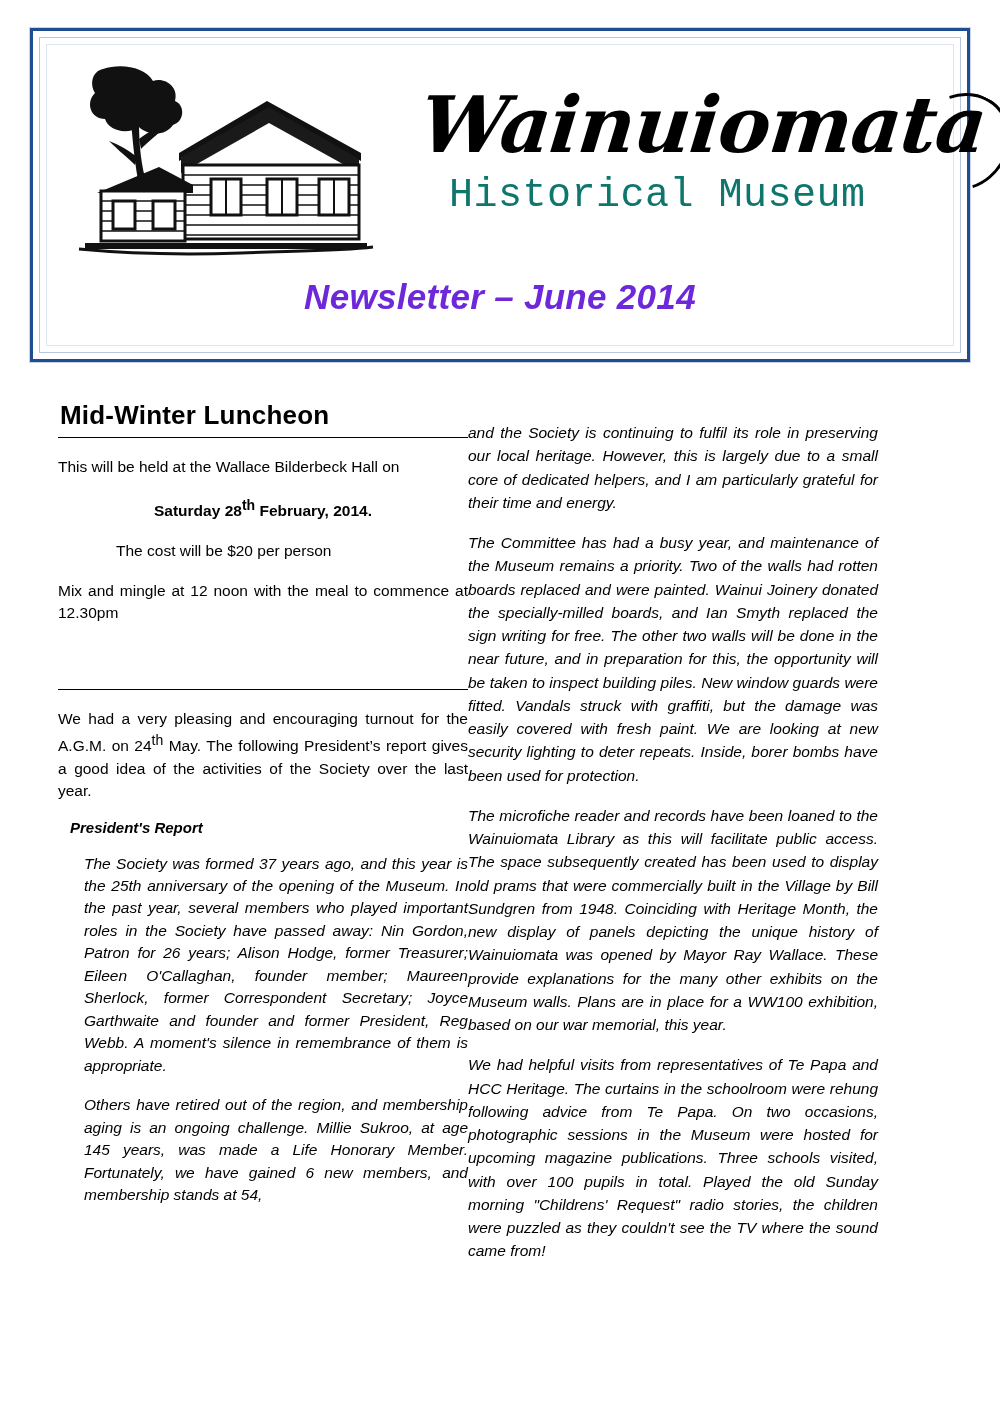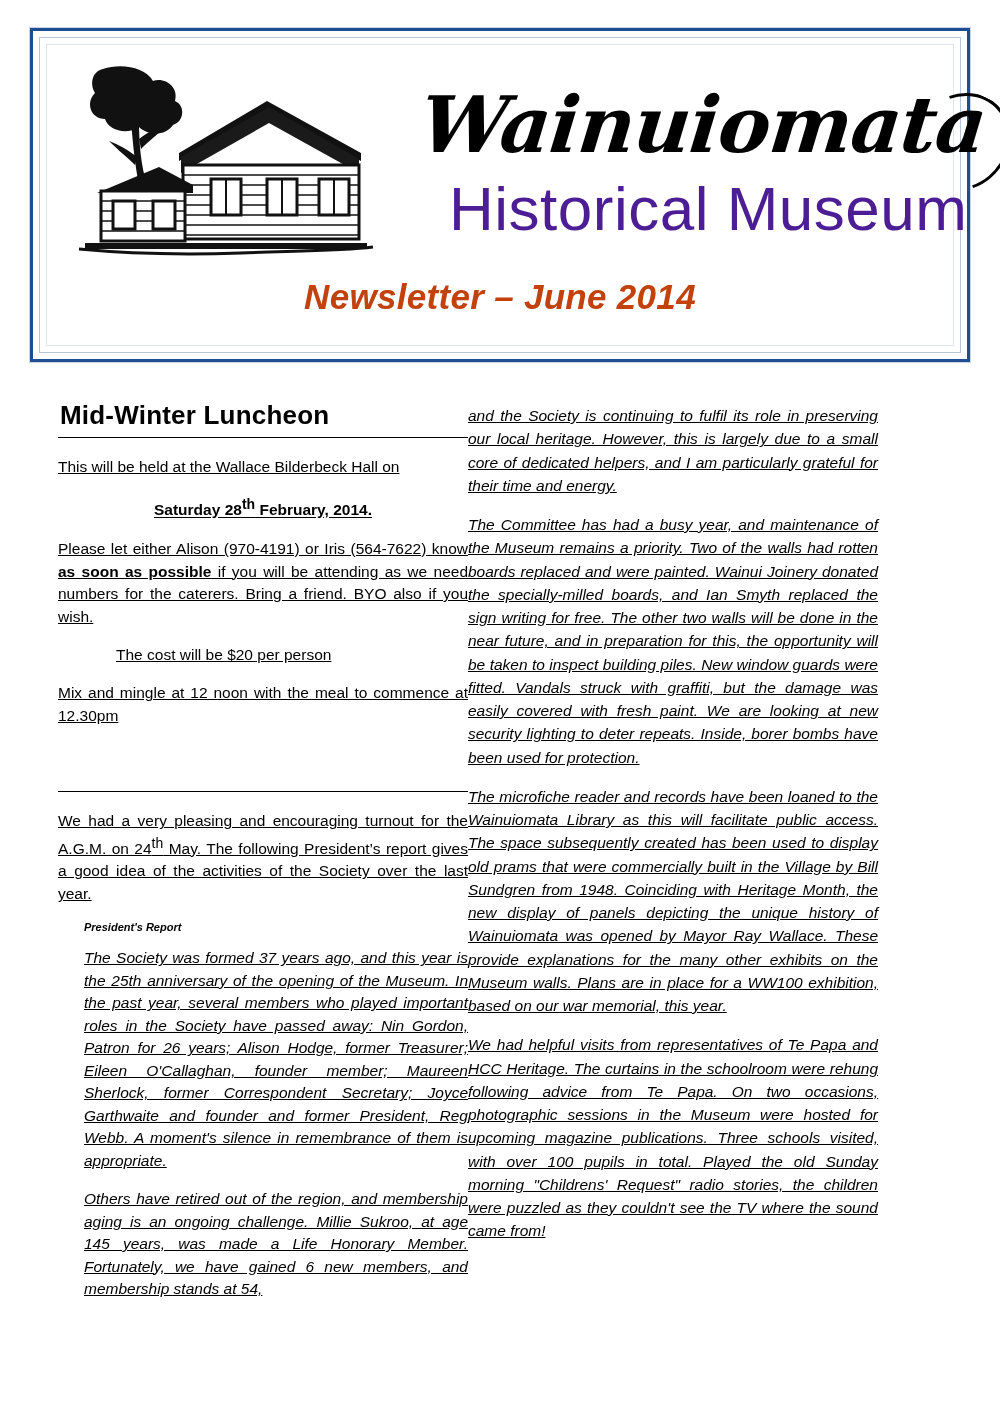--- a/index.html
+++ b/index.html
@@ -67,36 +67,36 @@
     top: 14px;
     width: 92px;
     height: 92px;
     border: 3px solid #000;
     border-radius: 50%;
     border-left-color: transparent;
     border-bottom-color: transparent;
     transform: rotate(25deg);
   }
   .sub-name {
-    font-family: Liberation Sans, sans-serif;
-    font-size: 62px;
+    font-family: Liberation Mono, monospace;
+    font-size: 40px;
     letter-spacing: 0.5px;
-    color: #4c1d95;
+    color: #0f766e;
     position: absolute;
     left: 58px;
     top: 118px;
     white-space: nowrap;
   }
   .newsletter-line {
     text-align: center;
     font-family: "Liberation Sans", sans-serif;
     font-style: italic;
     font-weight: 700;
     font-size: 35px;
-    color: #c2410c;
+    color: #6d28d9;
     padding: 4px 0 14px 0;
     letter-spacing: 0.3px;
   }
 
   
   .content {
     display: flex;
     margin: 38px 58px 0 58px;
   }
   .col {
@@ -113,39 +113,38 @@
     padding: 0 0 0 2px;
     letter-spacing: 0.2px;
   }
   .rule {
     border-bottom: 1.5px solid #000;
     margin: 0 0 18px 0;
   }
   .section-gap { height: 48px; }
 
   p {
-    margin: 0 0 16px 0;
+    margin: 17px 0 16px 0;
     font-size: 15.5px;
     line-height: 1.45;
     text-align: justify;
-    text-decoration: underline;
   }
   .left p { font-family: "Liberation Sans", sans-serif; }
   .centered { text-align: center; }
   .bold { font-weight: 700; }
   .ul-bold { font-weight: 700; text-decoration: underline; }
   sup { font-size: 14px; vertical-align: super; }
 
   .indent { text-indent: 58px; text-align: left; }
 
   .italic-head {
     font-style: italic;
     font-weight: 700;
-    font-size: 11px;
-    margin: 0 0 14px 26px;
+    font-size: 15px;
+    margin: 0 0 14px 12px;
   }
   .ital {
     font-style: italic;
     margin-left: 26px;
     width: 384px;
   }
   .col-right p {
     font-style: italic;
     font-size: 15.5px;
     line-height: 1.5;
@@ -223,21 +222,20 @@
 
     <h2 class="section">Mid-Winter Luncheon</h2>
     <div class="rule"></div>
 
     <p>This will be held at the Wallace Bilderbeck Hall on</p>
 
     <p class="centered bold">
       <span>Saturday 28</span><sup>th</sup><span> February, 2014.</span>
     </p>
 
-    <p><span>Please let either Alison (970-4191) or Iris (564-7622) know </span><span class="ul-bold">as soon as possible</span><span> if you will be attending as we need numbers for the caterers. Bring a friend.  BYO also if you wish.</span></p>
 
     <p class="indent">The cost will be $20 per person</p>
 
     <p>Mix and mingle at 12 noon with the meal to commence at 12.30pm</p>
 
     <div class="section-gap"></div>
 
     <div class="rule"></div>
 
     <p><span>We had a very pleasing and encouraging turnout for the A.G.M. on 24</span><sup>th</sup><span> May.   The following President’s report gives a good idea of the activities of the Society over the last year.</span></p>

